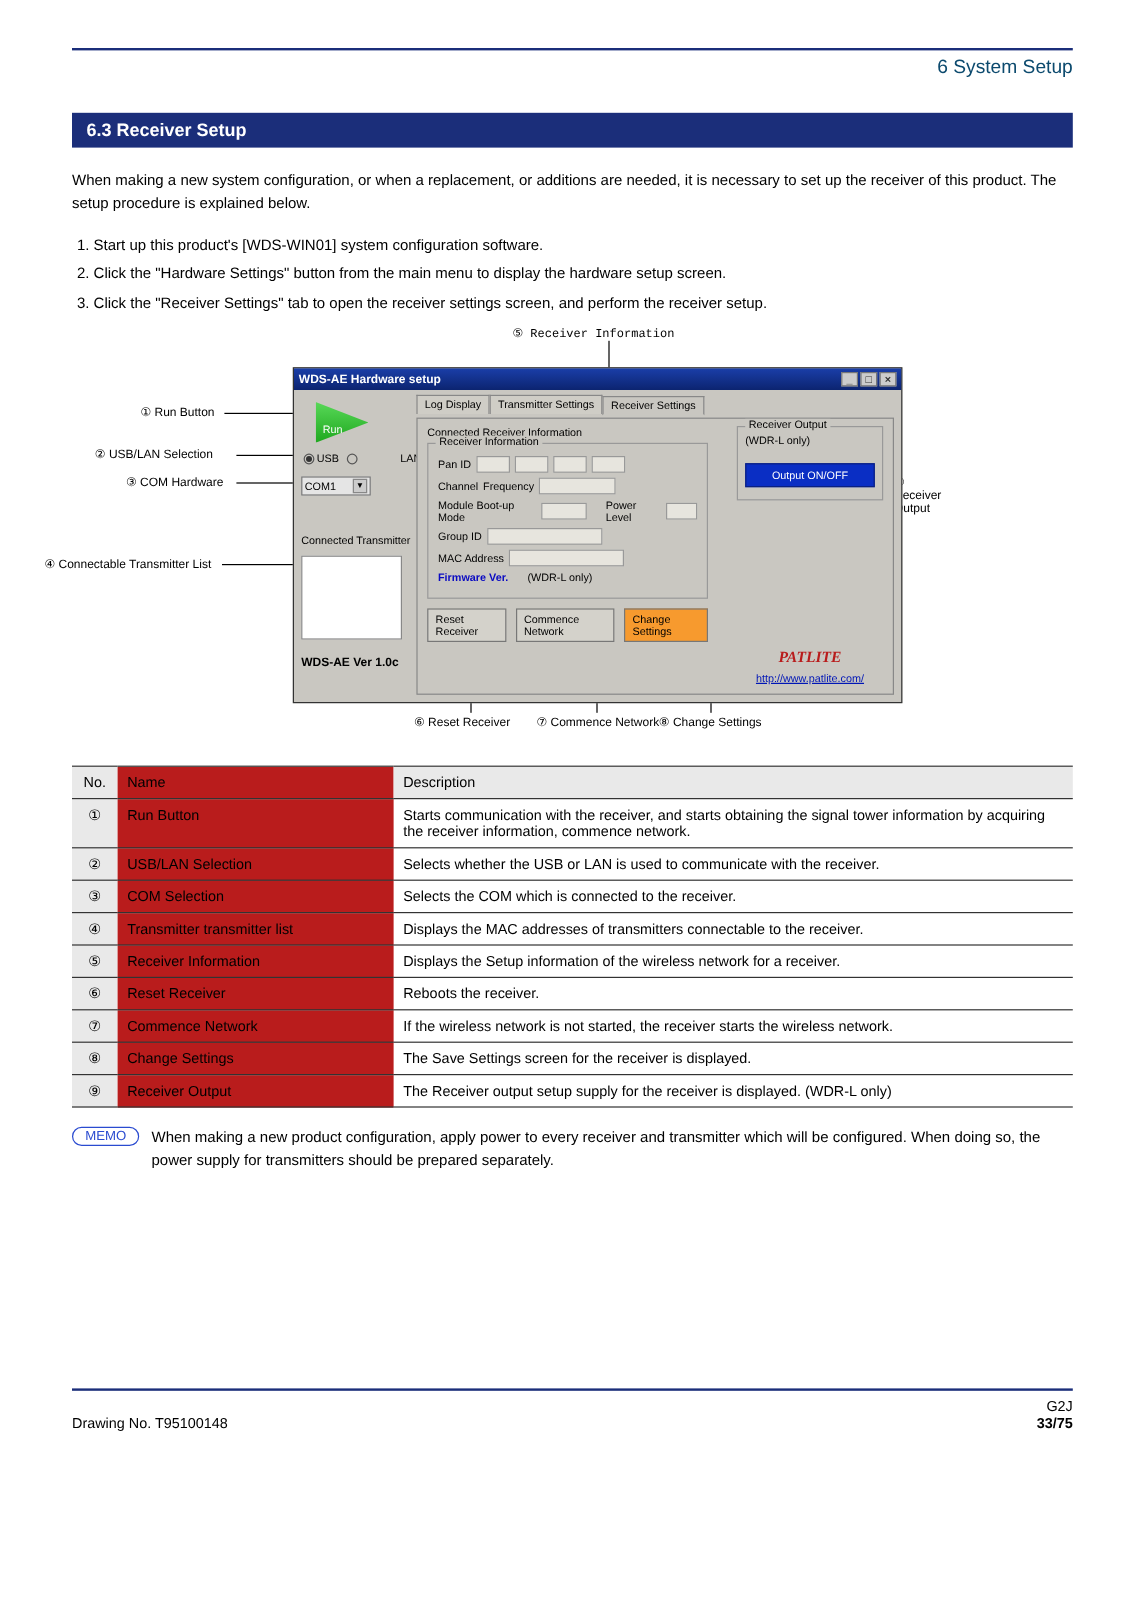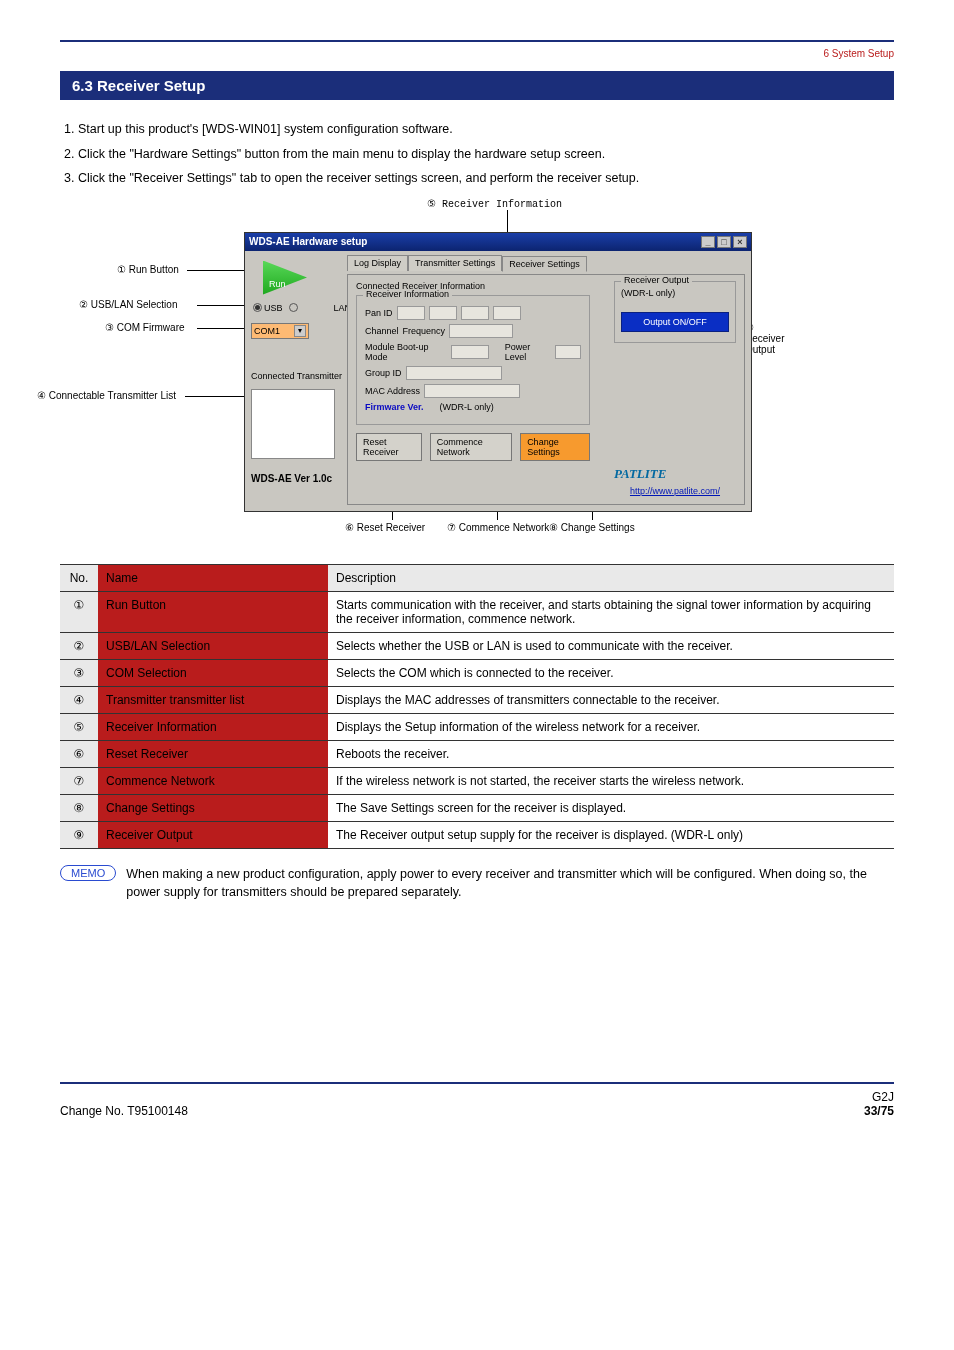--- a/index.html
+++ b/index.html
@@ -8,21 +8,21 @@
     background: #fff;
     width: 954px;
     margin: 0 auto;
     color: #000;
   }
   .page {
     padding: 40px 60px 30px 60px;
     position: relative;
   }
   .top-rule { border-top: 2px solid #1b2e7a; margin-bottom: 6px; }
-  .top-header { text-align: right; font-size: 10px; color: #b91c1c; margin-bottom: 12px; }
+  .top-header { text-align: right; font-size: 16px; color: #0c4a6e; margin-bottom: 28px; }
   .section-bar {
     background: #1b2e7a;
     color: #fff;
     padding: 6px 12px;
     font-size: 15px;
     font-weight: bold;
     margin: 10px 0 18px 0;
   }
   .body-text { font-size: 12.5px; line-height: 1.5; margin-bottom: 14px; }
   .steps { font-size: 12.5px; line-height: 1.8; margin: 10px 0 10px 0; padding-left: 18px; }
@@ -55,21 +55,21 @@
   .runbtn {
     width:44px; height:34px; margin:6px 0 2px 12px;
     background:linear-gradient(#58d858,#1fa81f);
     clip-path: polygon(0 0, 100% 50%, 0 100%);
     position:relative;
   }
   .runlabel { position:absolute; left:18px; top:24px; color:#fff; font-size:9px; }
   .radios { font-size:9px; display:flex; gap:6px; align-items:center; margin-left:2px; }
   .radio-dot { width:9px; height:9px; border-radius:50%; border:1px solid #555; display:inline-flex; align-items:center; justify-content:center; margin-right:2px; }
   .radio-dot.sel::after { content:""; width:5px; height:5px; border-radius:50%; background:#333; display:block; }
-  .combo { width:58px; height:16px; border:1px solid #777; background:#fdba74; font-size:9px; display:flex; align-items:center; justify-content:space-between; padding:0 2px; margin-top:4px; }
+  .combo { width:58px; height:16px; border:1px solid #777; background:#e5e5e5; font-size:9px; display:flex; align-items:center; justify-content:space-between; padding:0 2px; margin-top:4px; }
   .combo .arr { width:12px; height:12px; background:#ccc; border:1px solid #888; font-size:8px; text-align:center; line-height:10px; }
   .ct-label { font-size:9px; margin-top:26px; }
   .ct-list { width:84px; height:70px; background:#fff; border:1px solid #888; margin-top:2px; }
   .ver { font-size:10px; font-weight:bold; margin-top:8px; }
 
   .mid-pane { flex:1; display:flex; flex-direction:column; gap:3px; }
   .tabs { display:flex; gap:0; }
   .tab { border:1px solid #888; border-bottom:none; padding:2px 6px; font-size:9px; background:#cfcdc6; }
   .tab.active { background:#c9c7c1; border-bottom:1px solid #c9c7c1; position:relative; top:1px; }
   .tabcontent { border:1px solid #888; padding:6px 8px 8px 8px; background:#c9c7c1; flex:1; display:flex; gap:24px; }
@@ -81,21 +81,21 @@
   .fld { height:14px; background:#e7e5de; border:1px solid #999; }
   .fld.w28 { width:28px; } .fld.w40 { width:40px; } .fld.w64 { width:64px; } .fld.w96 { width:96px; }
   .blue { color:#0a0ac2; font-weight:bold; }
   .btnrow { display:flex; gap:8px; margin-top:8px; }
   .sbtn { border:1px solid #777; font-size:9px; padding:3px 6px; background:#d4d2cb; }
   .sbtn.orange { background:#f79a2e; }
   .right-pane { width:122px; display:flex; flex-direction:column; justify-content:space-between; }
   .rp-top { border:1px solid #999; padding:6px 6px 10px 6px; position:relative; }
   .rp-top .legend { position:absolute; top:-7px; left:6px; background:#c9c7c1; padding:0 3px; font-size:9px; }
   .outbtn { background:#0a2ec4; color:#fff; font-size:9px; padding:4px 4px; text-align:center; margin-top:14px; border:1px solid #0a2080; }
-  .patlite { color:#0369a1; font-weight:bold; font-style:italic; font-size:13px; margin-bottom:4px; font-family: 'Times New Roman', serif; }
+  .patlite { color:#b91c1c; font-weight:bold; font-style:italic; font-size:13px; text-align:center; margin-bottom:4px; font-family: 'Times New Roman', serif; }
   .plink { color:#0016b6; font-size:9px; text-decoration:underline; text-align:center; }
 
   
   table.desc { width:100%; border-collapse:collapse; font-size:12px; margin-top:26px; }
   table.desc th, table.desc td { border-top:1px solid #333; border-bottom:1px solid #333; padding:6px 8px; vertical-align:top; }
   table.desc th { background:#e9e9e9; font-weight:normal; text-align:center; width:38px; }
   table.desc td.c2 { background:#b91c1c; width:230px; }
   table.desc thead th, table.desc thead td { background:#e9e9e9; font-weight:normal; }
 
   .memo-row { display:flex; align-items:flex-start; gap:10px; margin-top:16px; font-size:12.5px; }
@@ -118,38 +118,39 @@
 </style>
 </head>
 <body>
 
 <div class="page">
   <div class="top-rule"></div>
   <div class="top-header">6 System Setup</div>
 
   <div class="section-bar">6.3 Receiver Setup</div>
 
+  <p class="body-text">When making a new system configuration, or when a replacement, or additions are needed, it is necessary to set up the receiver of this product. The setup procedure is explained below.</p>
 
   <ol class="steps">
     <li>Start up this product's [WDS-WIN01] system configuration software.</li>
     <li>Click the "Hardware Settings" button from the main menu to display the hardware setup screen.</li>
     <li>Click the "Receiver Settings" tab to open the receiver settings screen, and perform the receiver setup.</li>
   </ol>
 
   <div class="shot-wrap">
 
     <div class="callout" style="left:-50px; top:60px;">① Run Button</div>
     <div class="lead" style="left:20px; top:66px; width:60px;"></div>
     <div class="arrowhead right" style="left:80px; top:63px;"></div>
 
     <div class="callout" style="left:-88px; top:95px;">② USB/LAN Selection</div>
     <div class="lead" style="left:30px; top:101px; width:50px;"></div>
     <div class="arrowhead right" style="left:80px; top:98px;"></div>
 
-    <div class="callout" style="left:-62px; top:118px;">③ COM Firmware</div>
+    <div class="callout" style="left:-62px; top:118px;">③ COM Hardware</div>
     <div class="lead" style="left:30px; top:124px; width:50px;"></div>
     <div class="arrowhead right" style="left:80px; top:121px;"></div>
 
     <div class="callout" style="left:-130px; top:186px;">④ Connectable Transmitter List</div>
     <div class="lead" style="left:18px; top:192px; width:62px;"></div>
     <div class="arrowhead right" style="left:80px; top:189px;"></div>
 
     <div class="callout" style="left:260px; top:-6px;font-family:Liberation Mono, monospace;">⑤ Receiver Information</div>
     <div class="leadv" style="left:340px; top:6px; height:72px;"></div>
     <div class="arrowhead down" style="left:337px; top:78px;"></div>
@@ -322,19 +323,19 @@
         </tr>
       </tbody>
   </table>
 
   <div class="memo-row">
     <div class="memo-pill">MEMO</div>
     <div class="memo-text">When making a new product configuration, apply power to every receiver and transmitter which will be configured. When doing so, the power supply for transmitters should be prepared separately.</div>
   </div>
 
   <div class="footer">
-    <div>Change No. T95100148</div>
+    <div>Drawing No. T95100148</div>
     <div style="text-align:right;">
       <div>G2J</div>
       <div class="pg">33/75</div>
     </div>
   </div>
 </div>
 
 </body></html>

